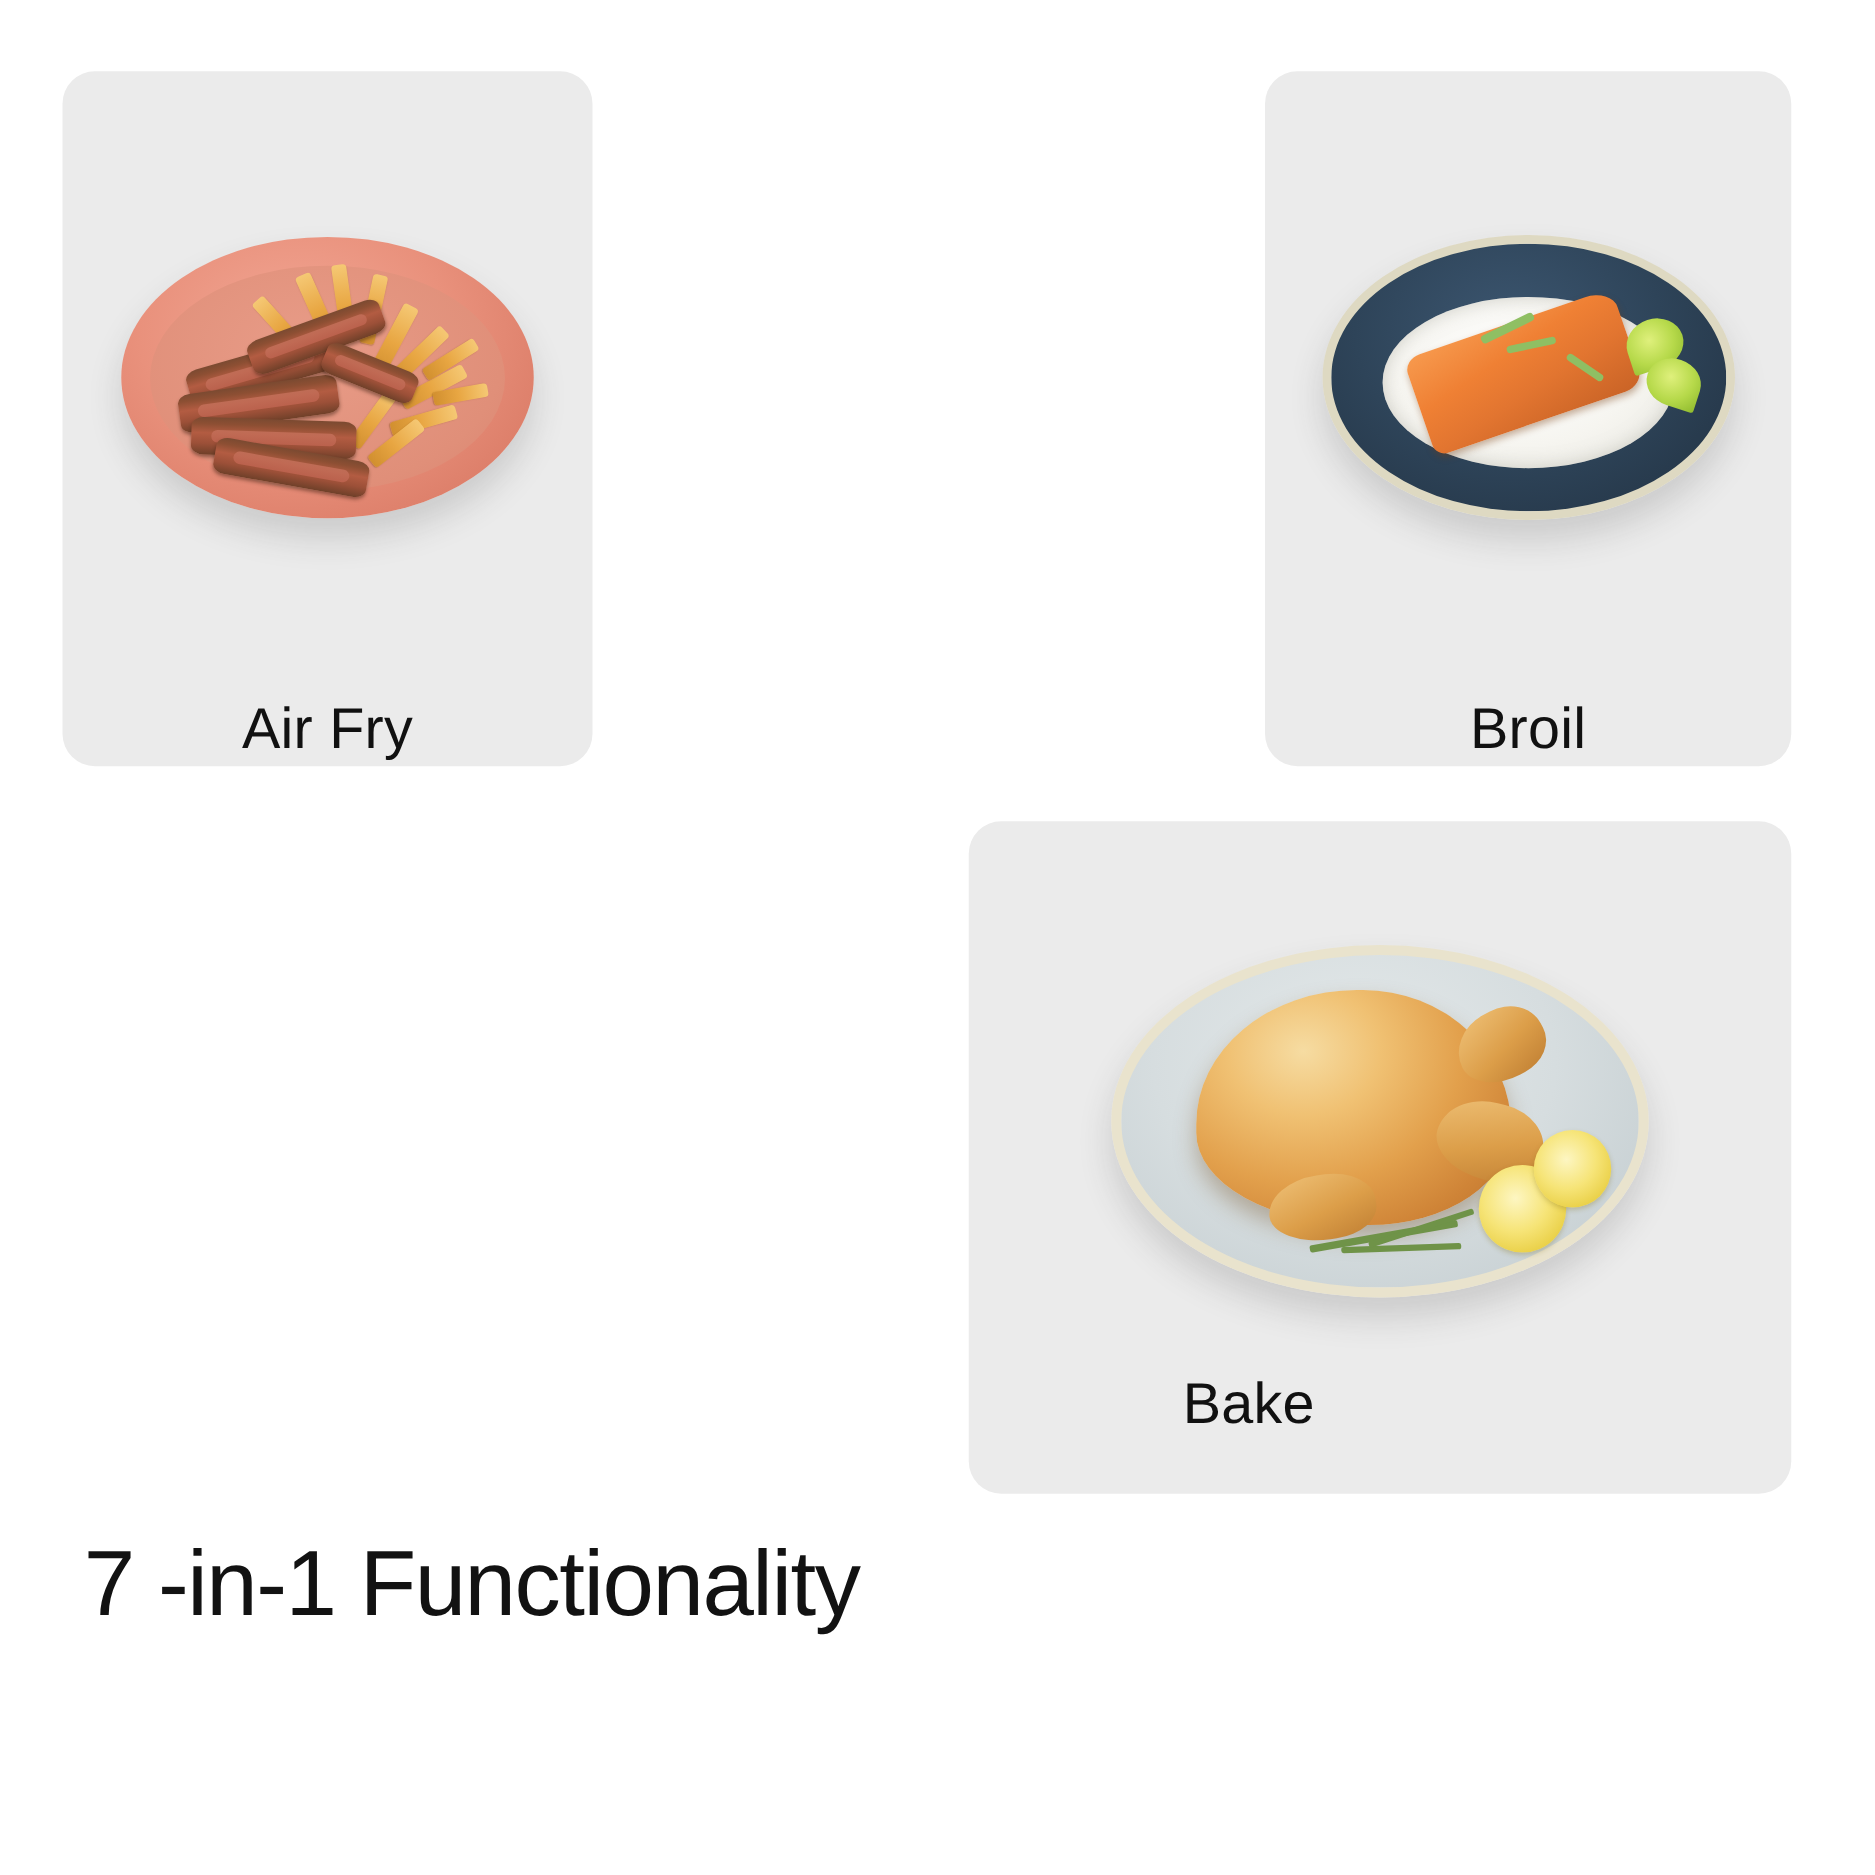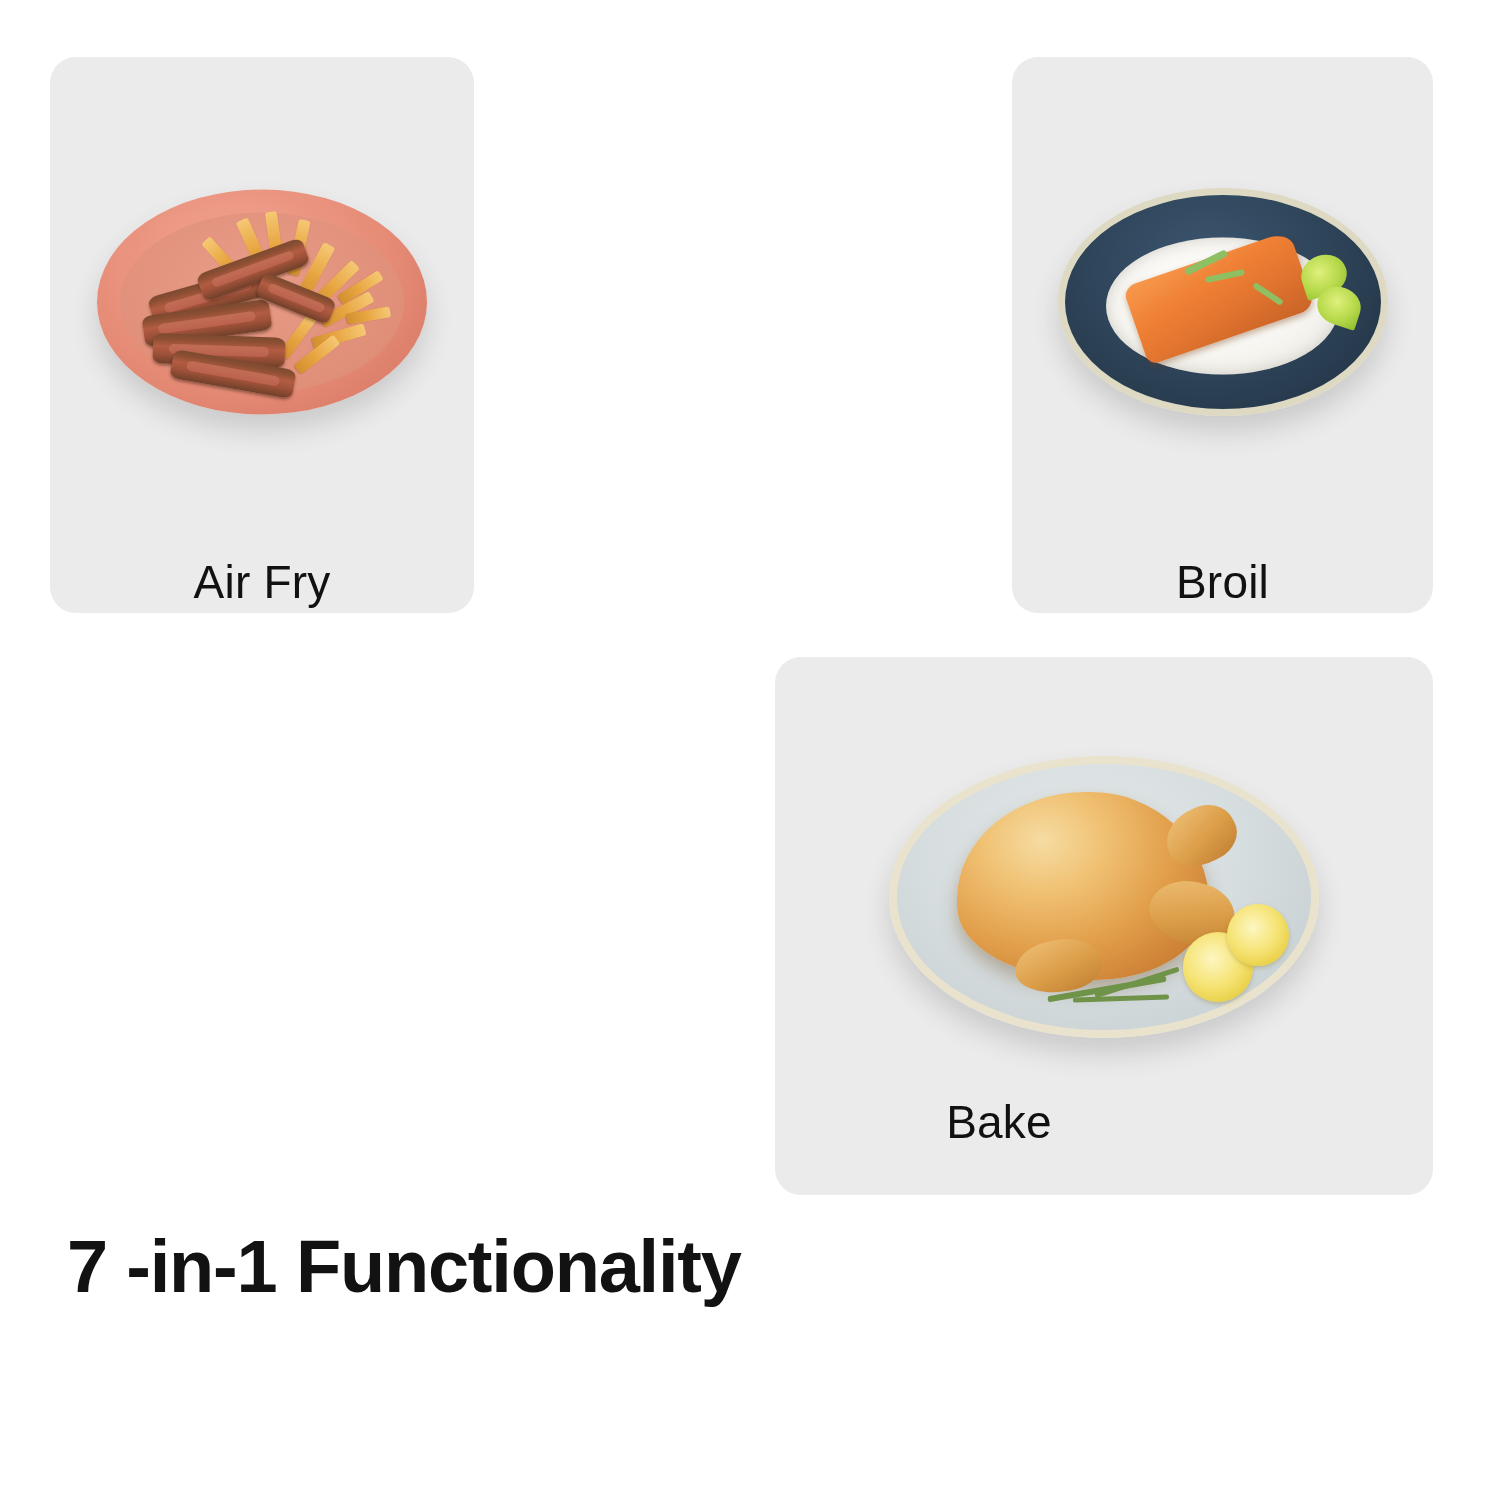--- a/index.html
+++ b/index.html
@@ -205,21 +205,21 @@
     position:absolute; border-radius:50%;
     background:radial-gradient(circle at 42% 38%, #fdf6c2 0%, #f6e477 45%, #e9cf45 78%, #d9b92f 100%);
     box-shadow:0 2px 4px rgba(130,110,20,.3);
   }
   .thyme { position:absolute; background:#6f9348; border-radius:2px; }
 
   
   .text-block { position:absolute; left:67px; top:1228px; width:1100px; }
   .headline {
     font-size:74px;
-    font-weight:700;
+    font-weight:400;
     color:#121212;
     letter-spacing:-1.2px;
     line-height:1.05;
     white-space:nowrap;
   }
   .subtext {
     margin-top:26px;
     font-size:37px;
     font-weight:400;
     color:#3b3b3b;

